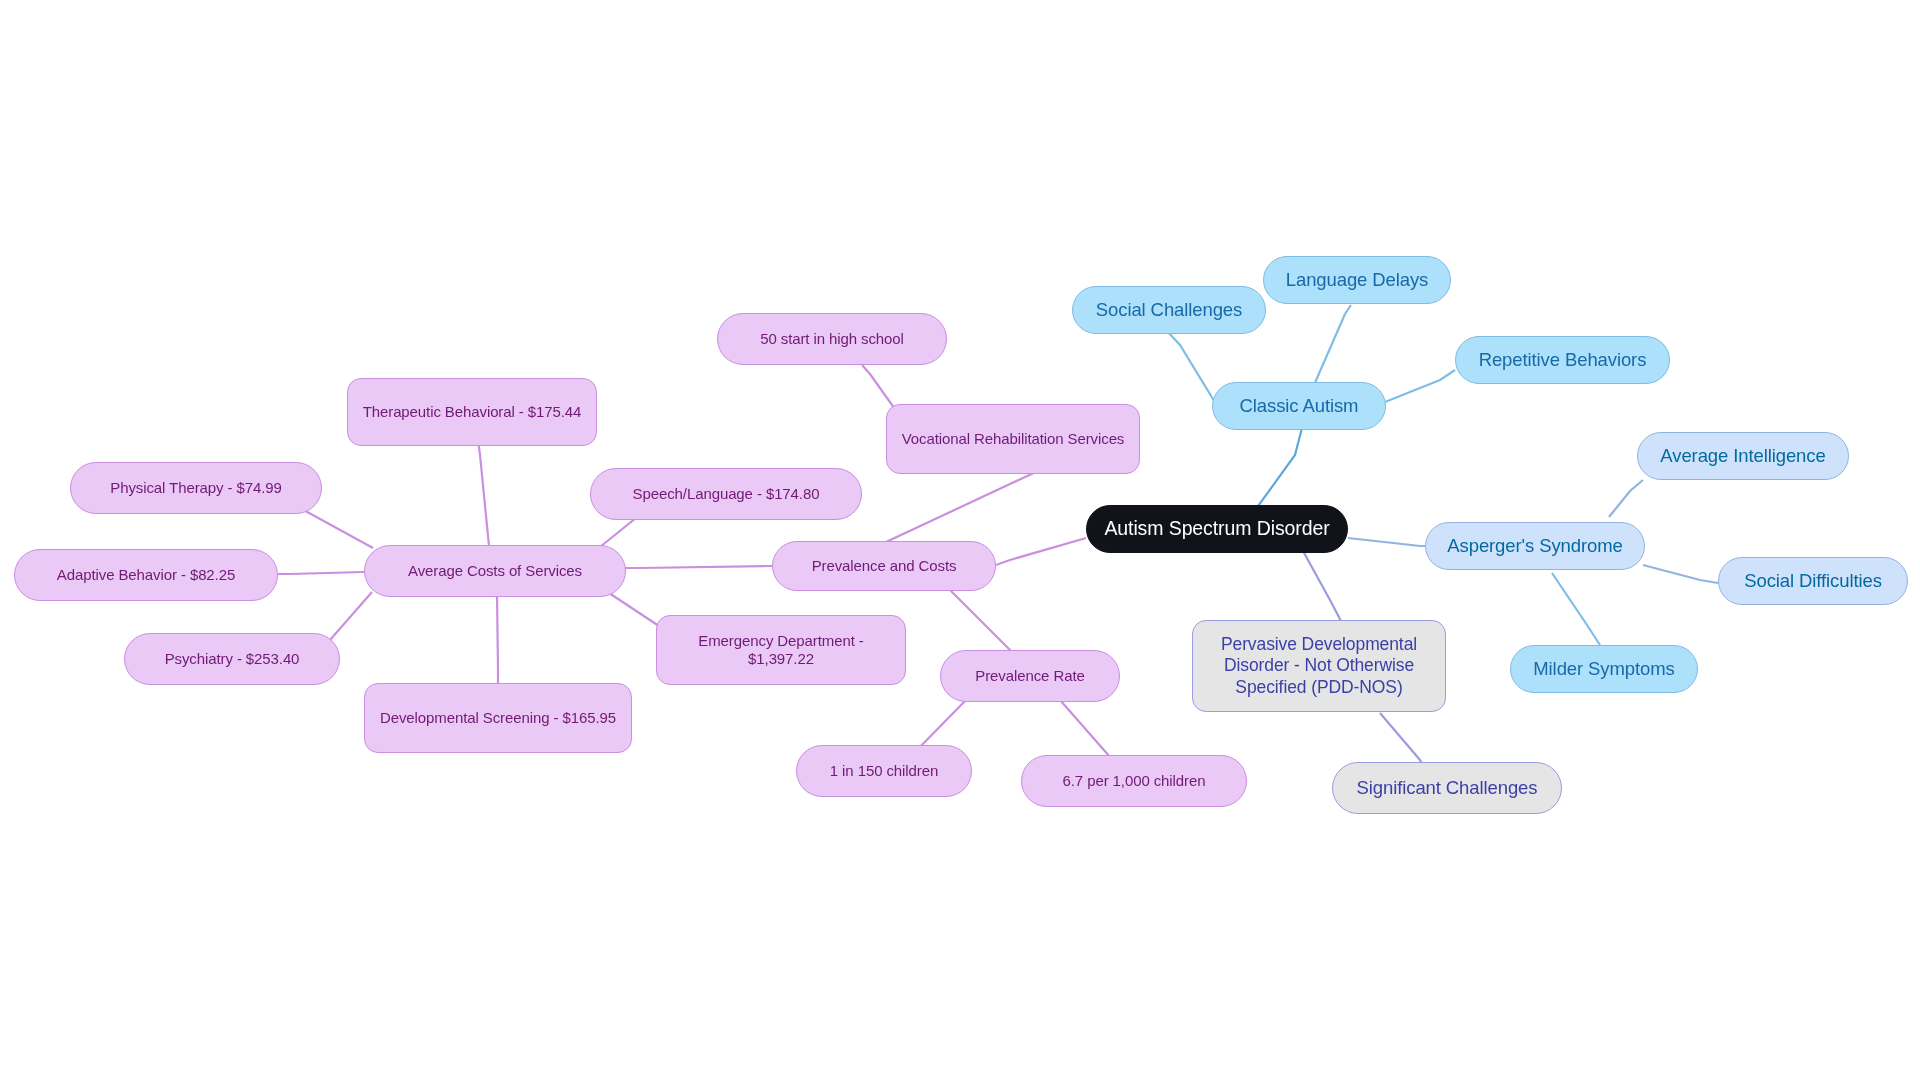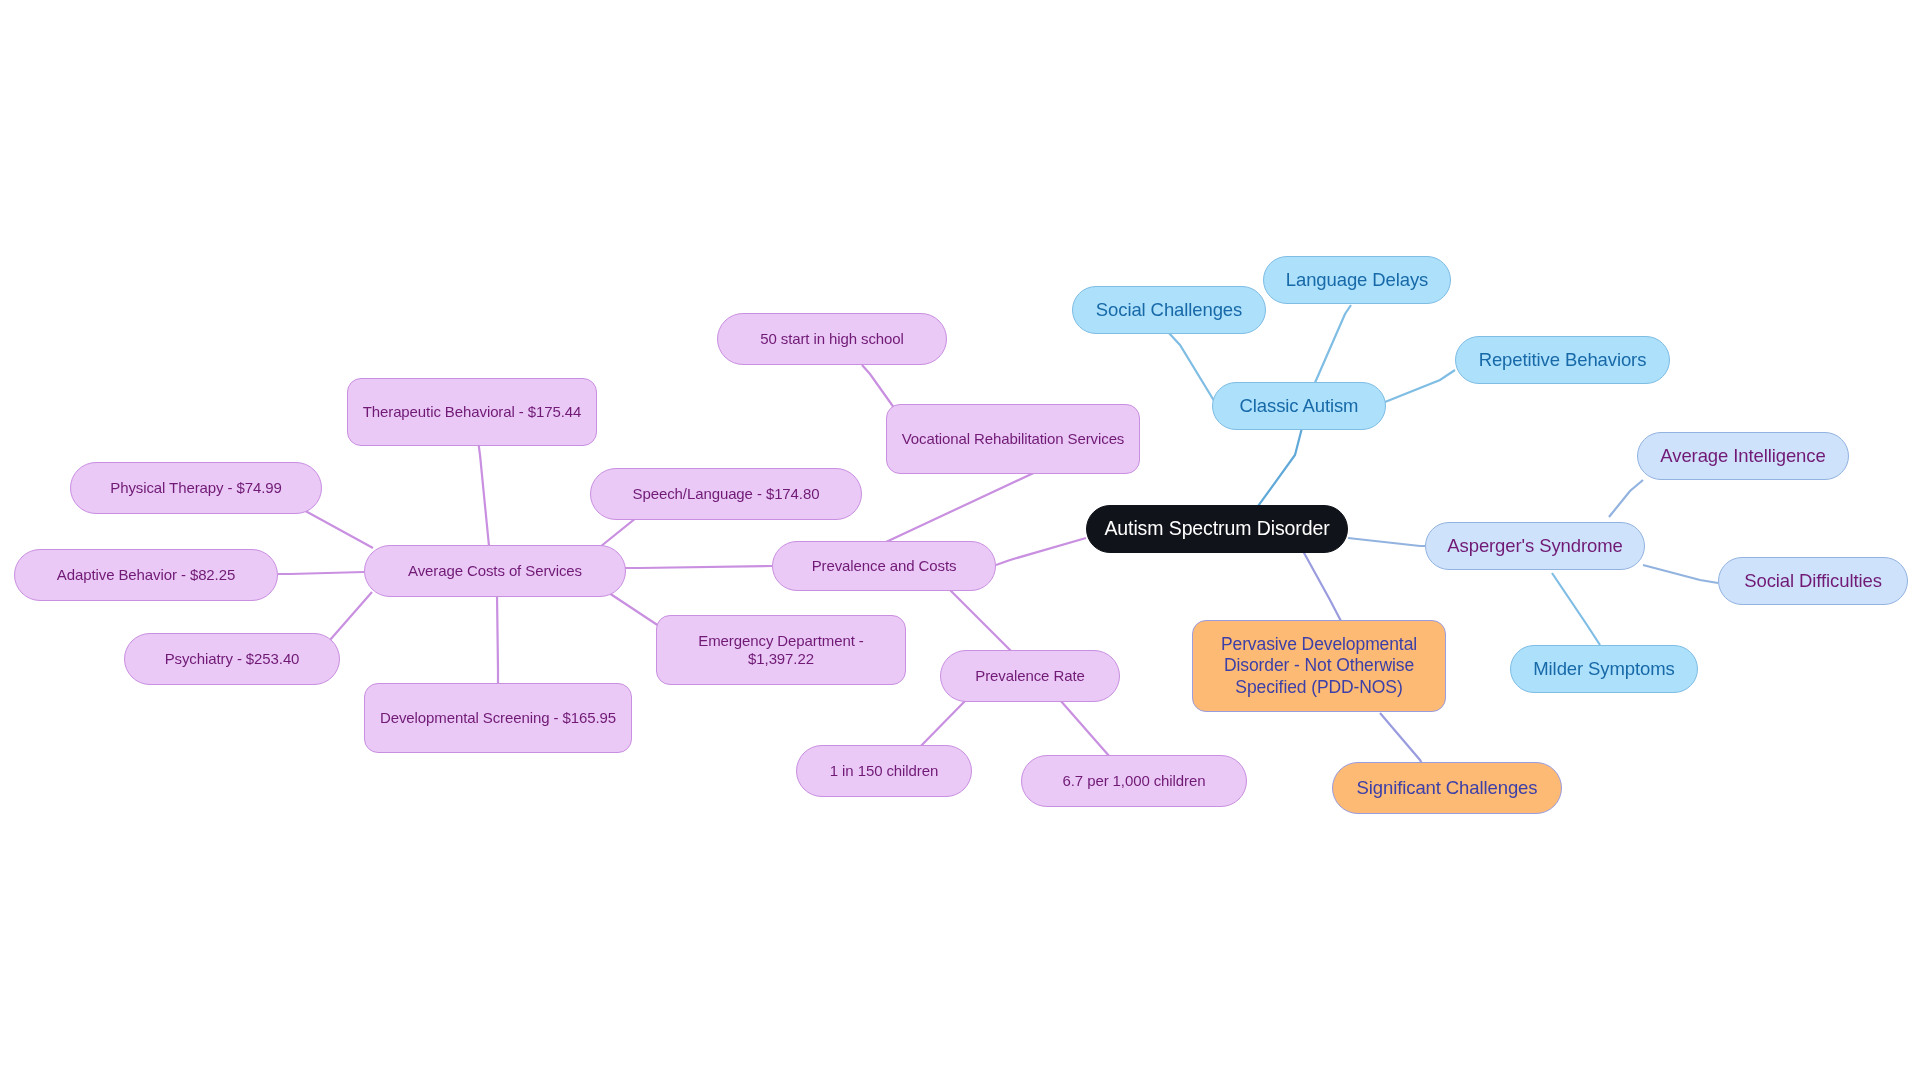--- a/index.html
+++ b/index.html
@@ -55,25 +55,25 @@
   }
   .node-blue {
     background: #ace0fb;
     border-color: #7fbde4;
     color: #1769a8;
     font-size: 18.5px;
   }
   .node-bluepale {
     background: #cfe2fb;
     border-color: #92b3df;
-    color: #701a75;
+    color: #0369a1;
     font-size: 18.5px;
   }
   .node-periwinkle {
-    background: #fdba74;
+    background: #e5e5e5;
     border-color: #9a9ce0;
     color: #3c3fa8;
     font-size: 18.5px;
   }
   .node-violet {
     background: #eac9f6;
     border-color: #c98fe0;
     color: #701a75;
     font-size: 15px;
   }

